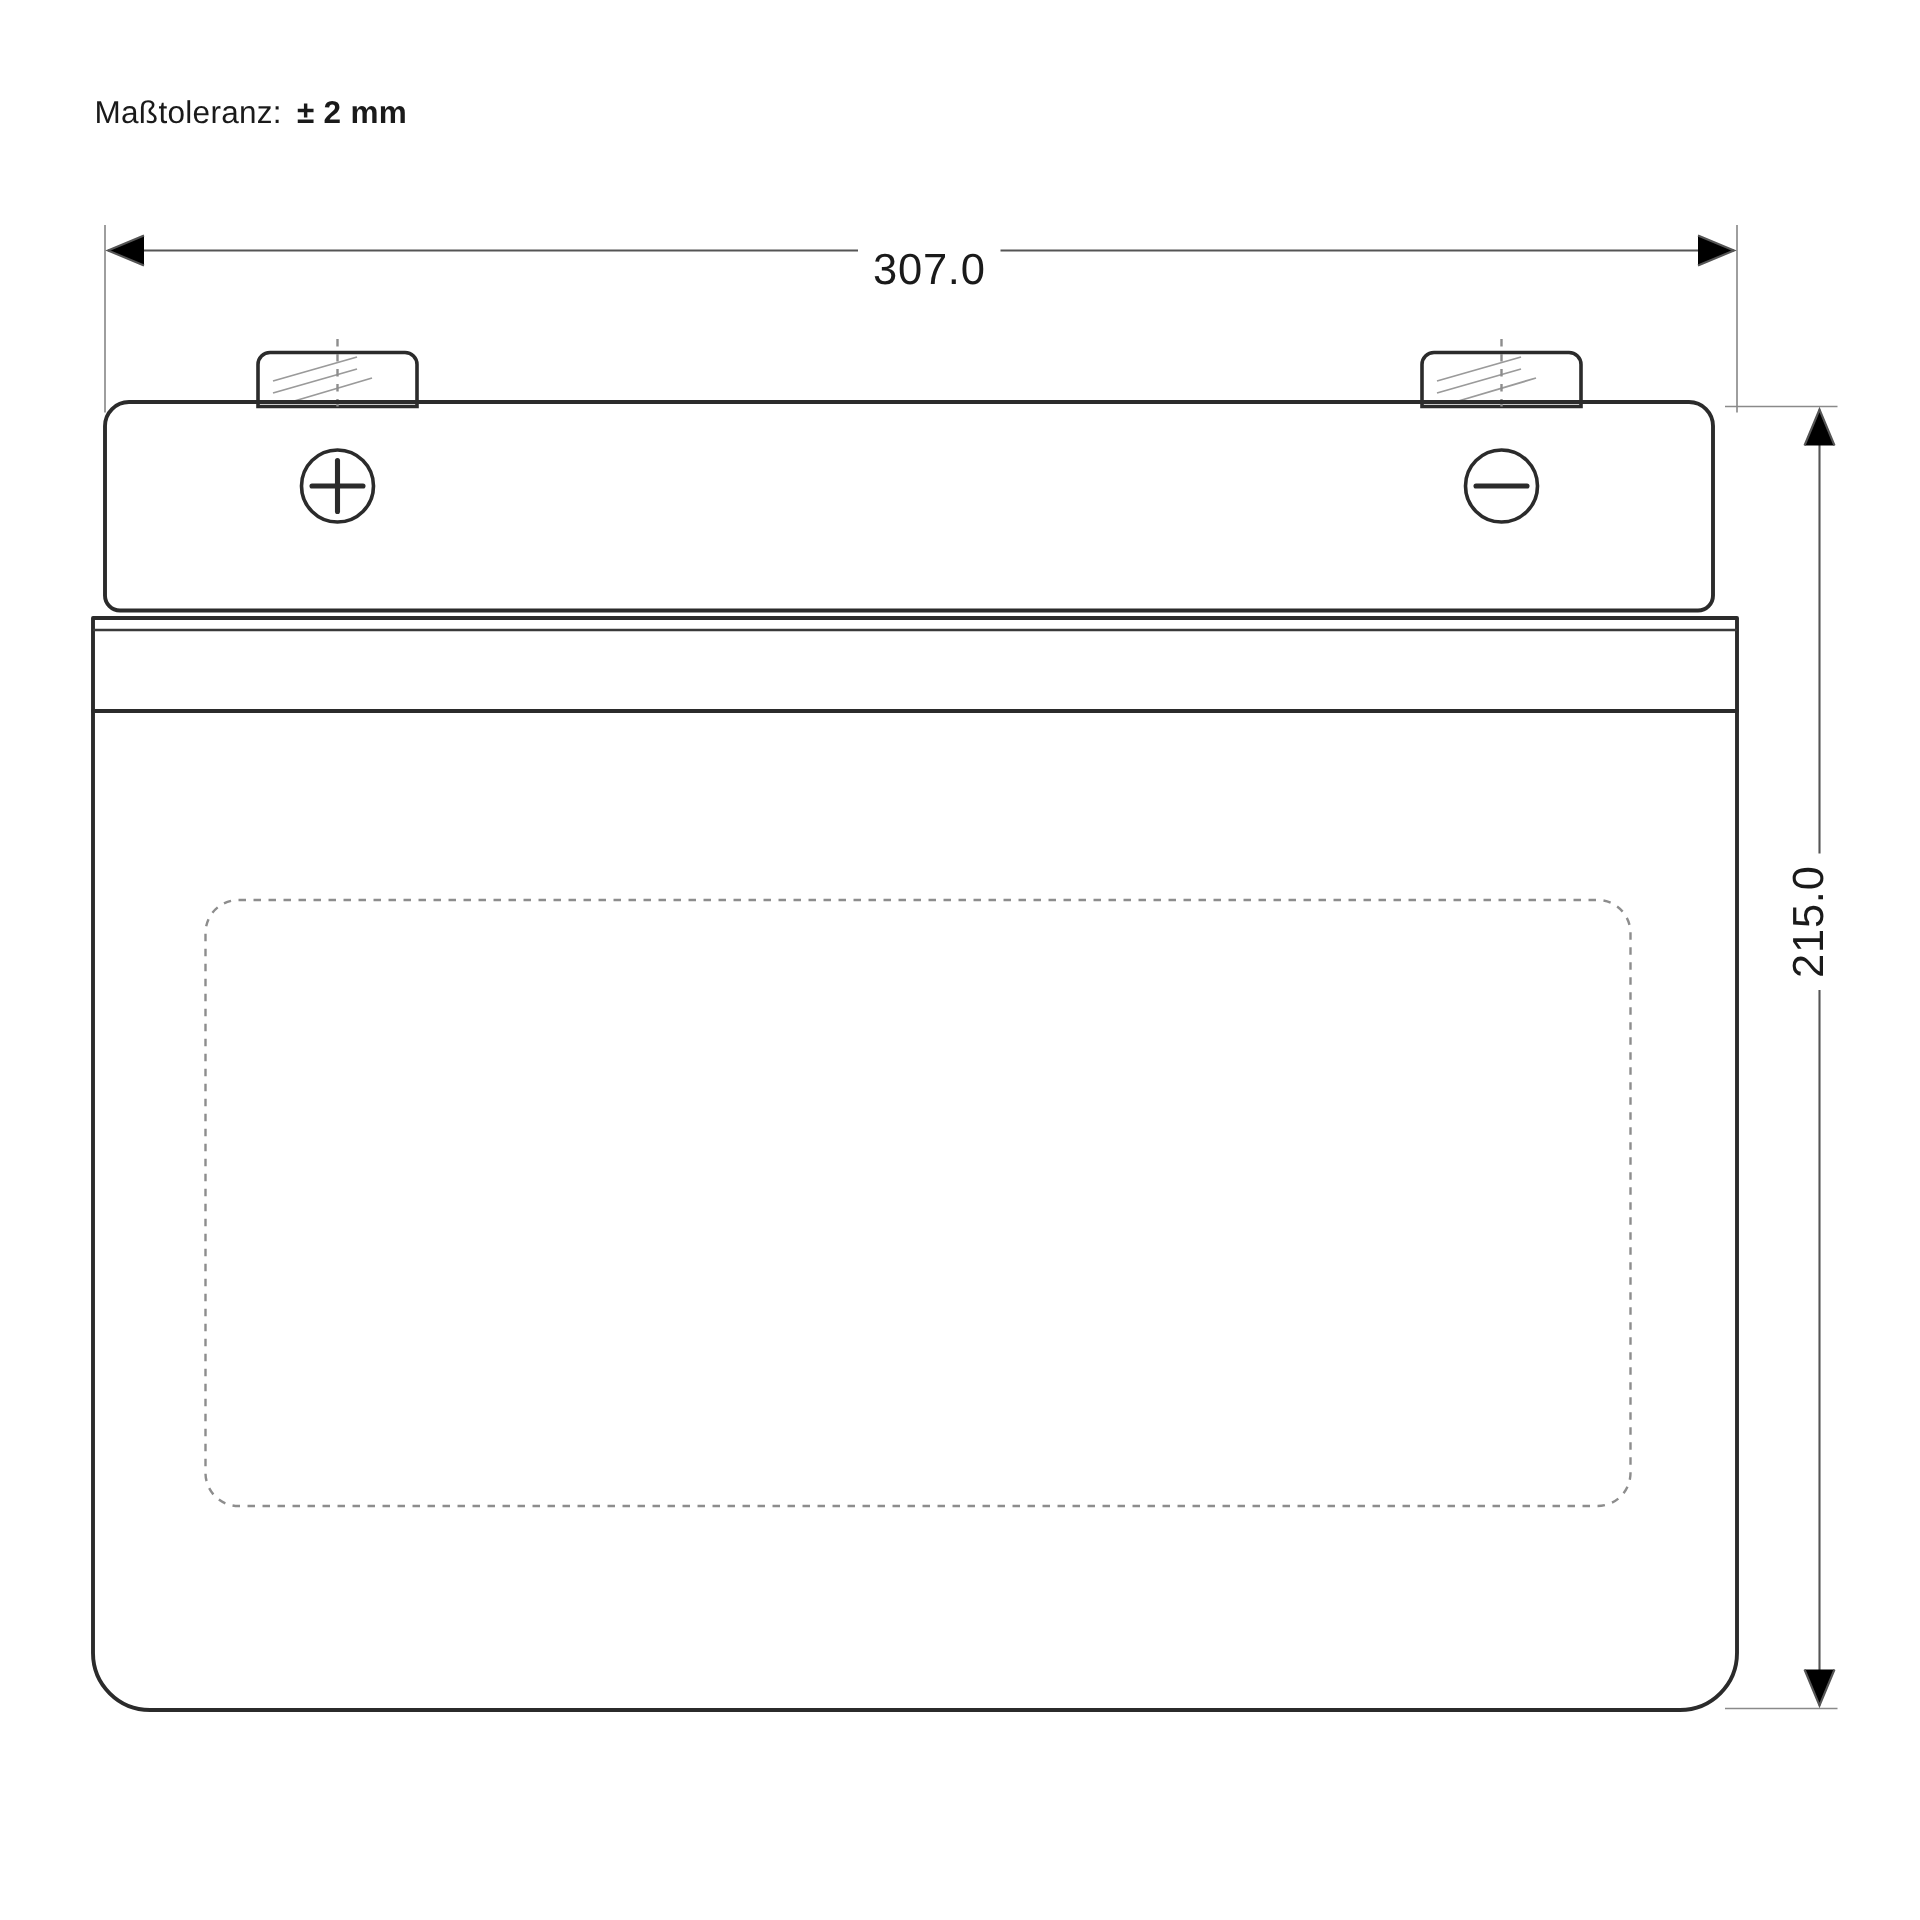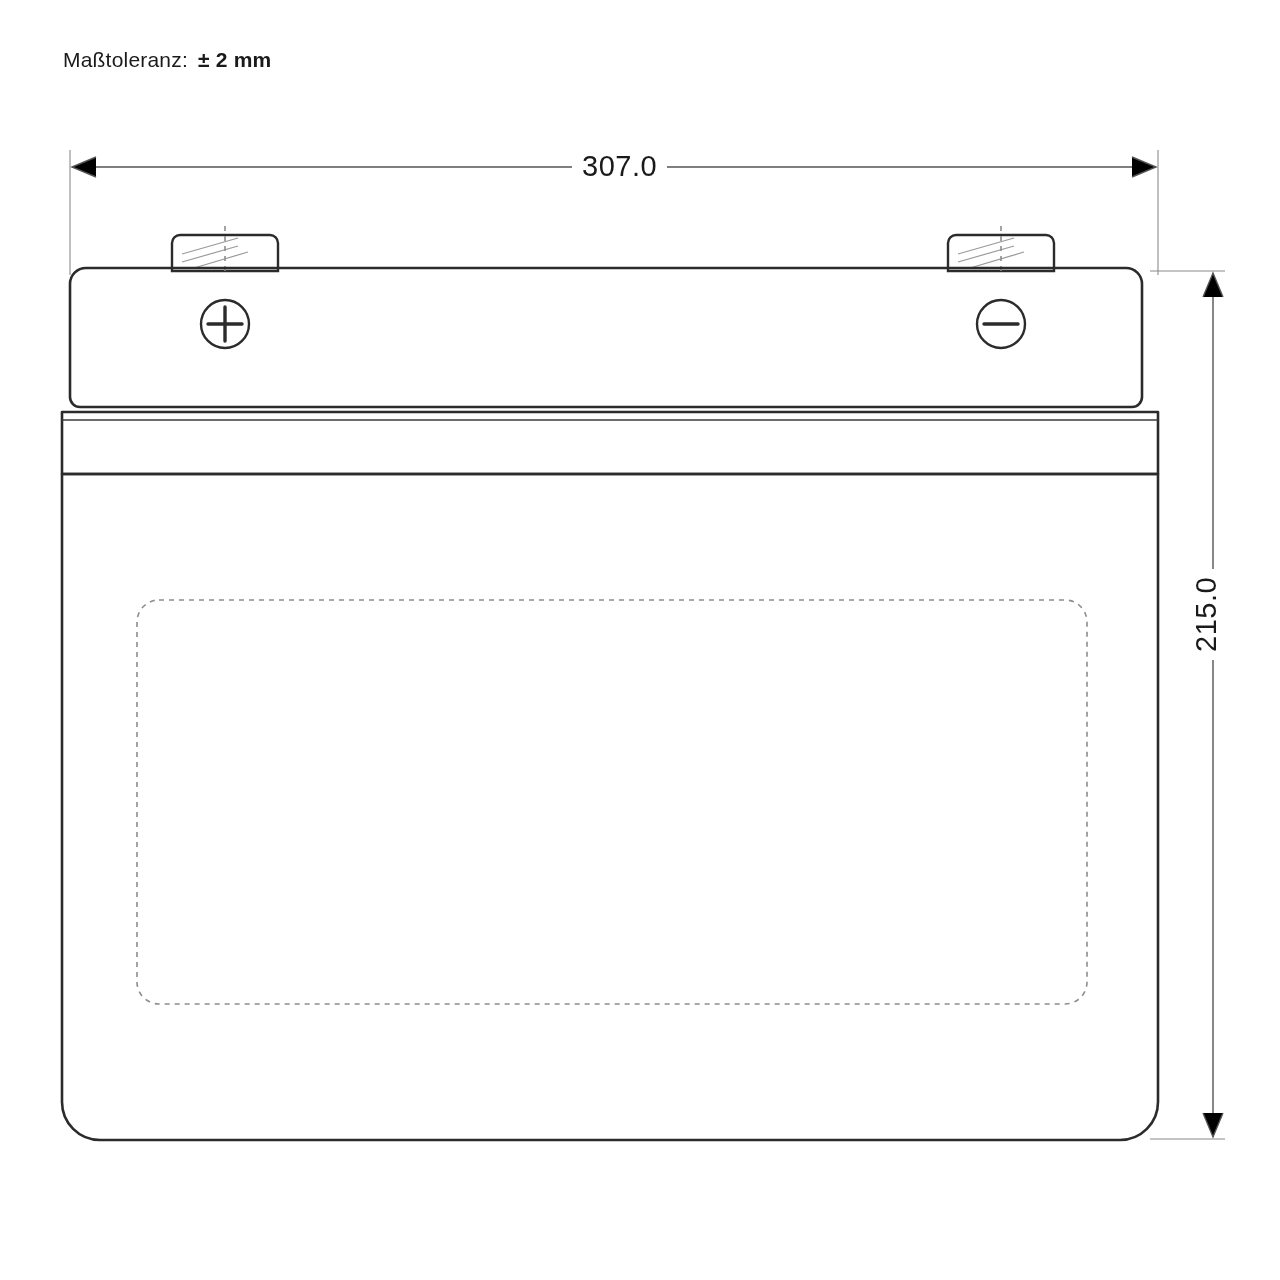--- a/index.html
+++ b/index.html
@@ -14,21 +14,21 @@
   #stage {
     position: relative;
     width: 1280px;
     height: 1280px;
     background: #ffffff;
     overflow: hidden;
   }
   .tolerance-note {
     position: absolute;
     left: 63px;
-    top: 48px;
+    top: 64px;
     font-size: 21px;
     letter-spacing: 0.2px;
     white-space: nowrap;
     color: #1a1a1a;
   }
   .tolerance-note .label {
     font-weight: 400;
   }
   .tolerance-note .value {
     font-weight: 700;
@@ -38,21 +38,21 @@
     position: absolute;
     font-size: 29px;
     color: #1a1a1a;
     letter-spacing: 0.5px;
     background: #ffffff;
     padding: 0 10px;
     white-space: nowrap;
   }
   #width-dim-text {
     left: 572px;
-    top: 150px;
+    top: 164px;
   }
   #height-dim-text {
     left: 1190px;
     top: 660px;
     transform: rotate(-90deg);
     transform-origin: left top;
     padding: 0 8px;
   }
   svg#drawing {
     position: absolute;

